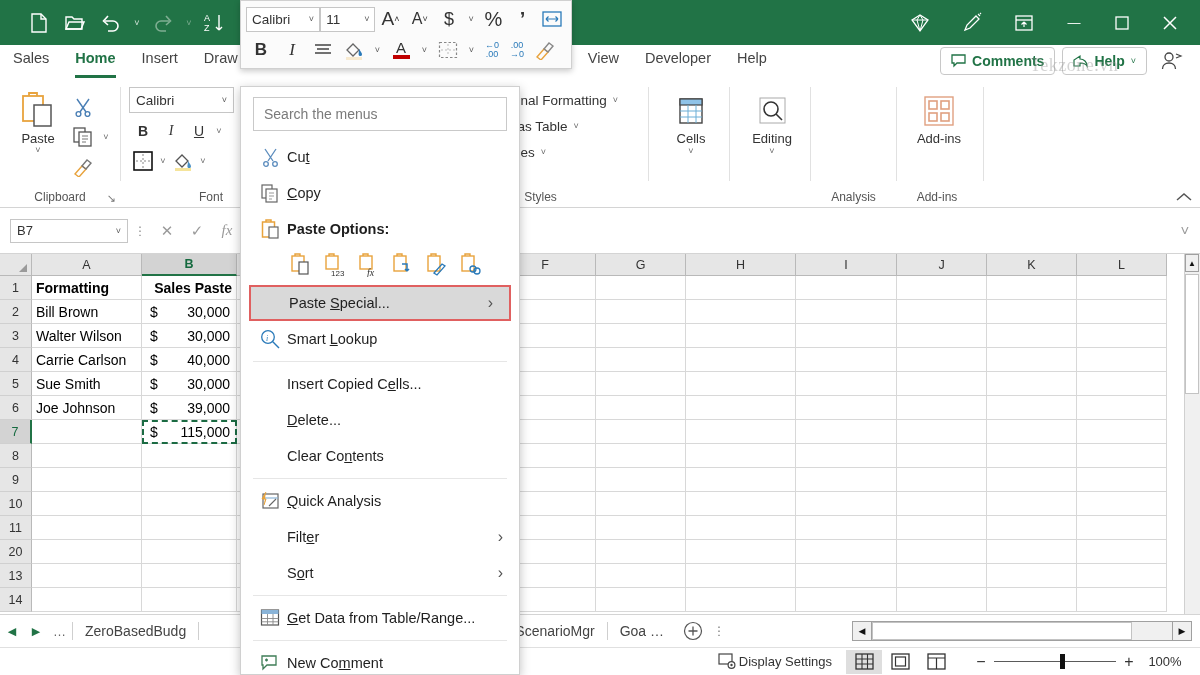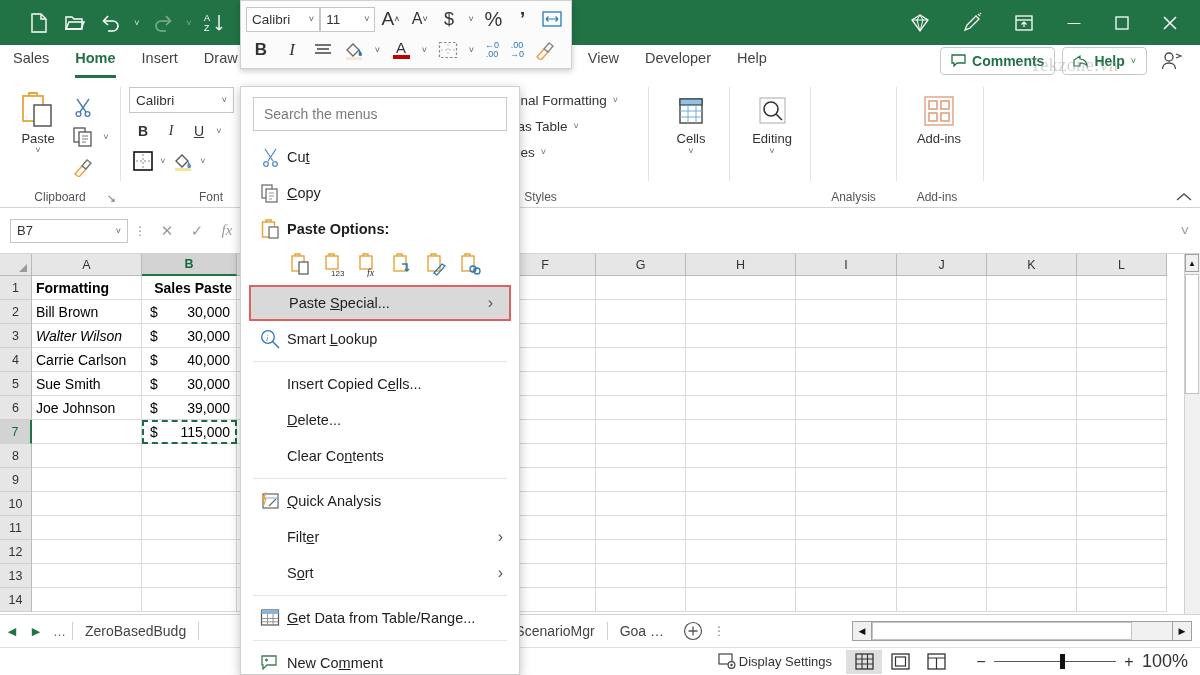--- a/index.html
+++ b/index.html
@@ -169,21 +169,21 @@
   #statustext { padding-left:12px; }
   #status-right { margin-left:auto; display:flex; align-items:center; gap:0; padding-right:12px;}
   .dispset { display:flex; align-items:center; gap:2px; padding:0 14px; color:#333; }
   .viewbtn { width:36px; height:24px; display:flex; align-items:center; justify-content:center; color:#333;}
   .viewbtn.on { background:#dedede; }
   .zoomctl { display:flex; align-items:center; gap:0; padding-left:14px;}
   .zmbtn { width:26px; text-align:center; font-size:16px; color:#333;}
   .zmtrack { width:122px; height:16px; position:relative; display:flex; align-items:center;}
   .zmline { width:100%; height:1px; background:#5a5a5a; }
   .zmthumb { position:absolute; left:66px; width:5px; height:15px; background:#111; }
-  .zmval { width:46px; text-align:center; font-size:18px; }
+  .zmval { width:46px; text-align:center; font-size:13px; }
 
   
   #minitb {
     position:absolute; top:0px; left:240px; width:332px; height:69px;
     background:#fbfbfb; border:1px solid #d0d0d0;
     box-shadow:0 2px 6px rgba(0,0,0,.22);
     display:flex; flex-direction:column; padding:3px 5px; z-index:40;
   }
   .mtrow { display:flex; align-items:center; height:31px; gap:1px;}
   .mt-font { border:1px solid #c6c6c6; background:#fff; height:25px; width:78px; display:flex; align-items:center; padding:0 5px; font-size:13.5px;}
@@ -593,21 +593,21 @@
       <div class="rh">2</div>
       <div class="rh">3</div>
       <div class="rh">4</div>
       <div class="rh">5</div>
       <div class="rh">6</div>
       <div class="rh sel">7</div>
       <div class="rh">8</div>
       <div class="rh">9</div>
       <div class="rh">10</div>
       <div class="rh">11</div>
-      <div class="rh">12</div>
+      <div class="rh">20</div>
       <div class="rh">13</div>
       <div class="rh">14</div>
     </div>
   <div id="cells">
       <div class="crow">
         <div class="cell bold" style="width: 110px;">Formatting</div>
         <div class="cell bold" style="width: 95px; justify-content: flex-end;">Sales Paste</div>
         <div class="cell" style="width: 86px;"></div>
         <div class="cell" style="width: 86px;"></div>
         <div class="cell" style="width: 86px;"></div>
@@ -630,21 +630,21 @@
         <div class="cell" style="width: 86px;"></div>
         <div class="cell" style="width: 101px;"></div>
         <div class="cell" style="width: 90px;"></div>
         <div class="cell" style="width: 110px;"></div>
         <div class="cell" style="width: 101px;"></div>
         <div class="cell" style="width: 90px;"></div>
         <div class="cell" style="width: 90px;"></div>
         <div class="cell" style="width: 90px;"></div>
       </div>
       <div class="crow">
-        <div class="cell" style="width: 110px; font-style: italic;">Walter Wilson</div>
+        <div class="cell" style="width: 110px;">Walter Wilson</div>
         <div class="cell money" style="width: 95px;">
           <span>$</span>
           <span>30,000</span>
         </div>
         <div class="cell" style="width: 86px;"></div>
         <div class="cell" style="width: 86px;"></div>
         <div class="cell" style="width: 86px;"></div>
         <div class="cell" style="width: 101px;"></div>
         <div class="cell" style="width: 90px;"></div>
         <div class="cell" style="width: 110px;"></div>

